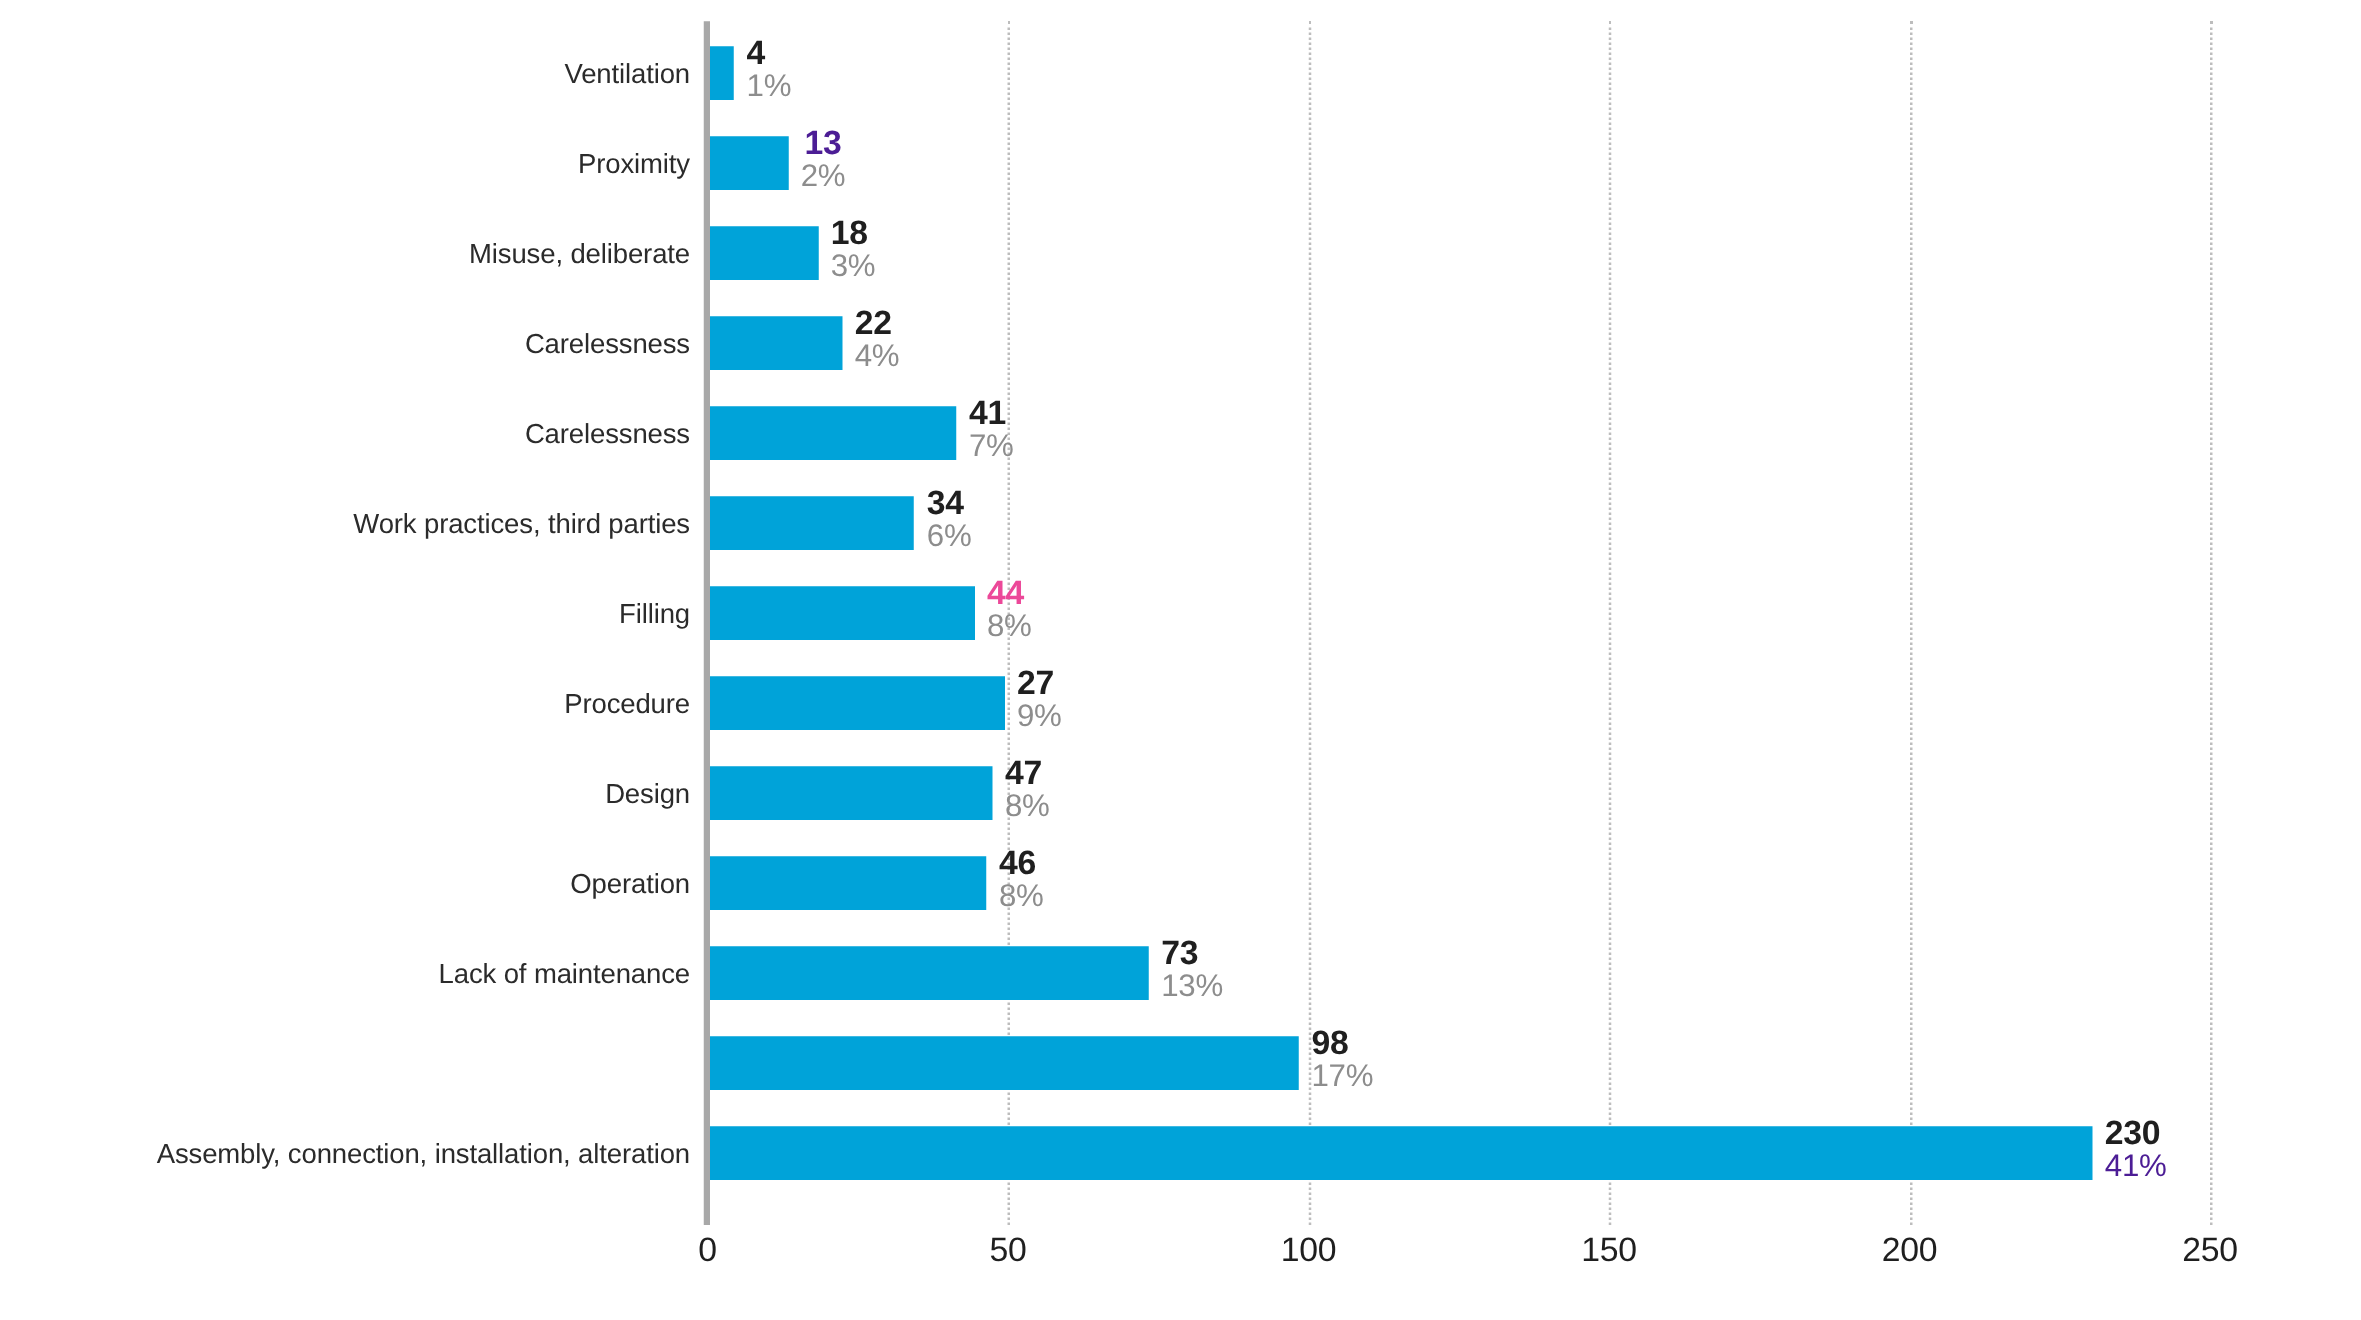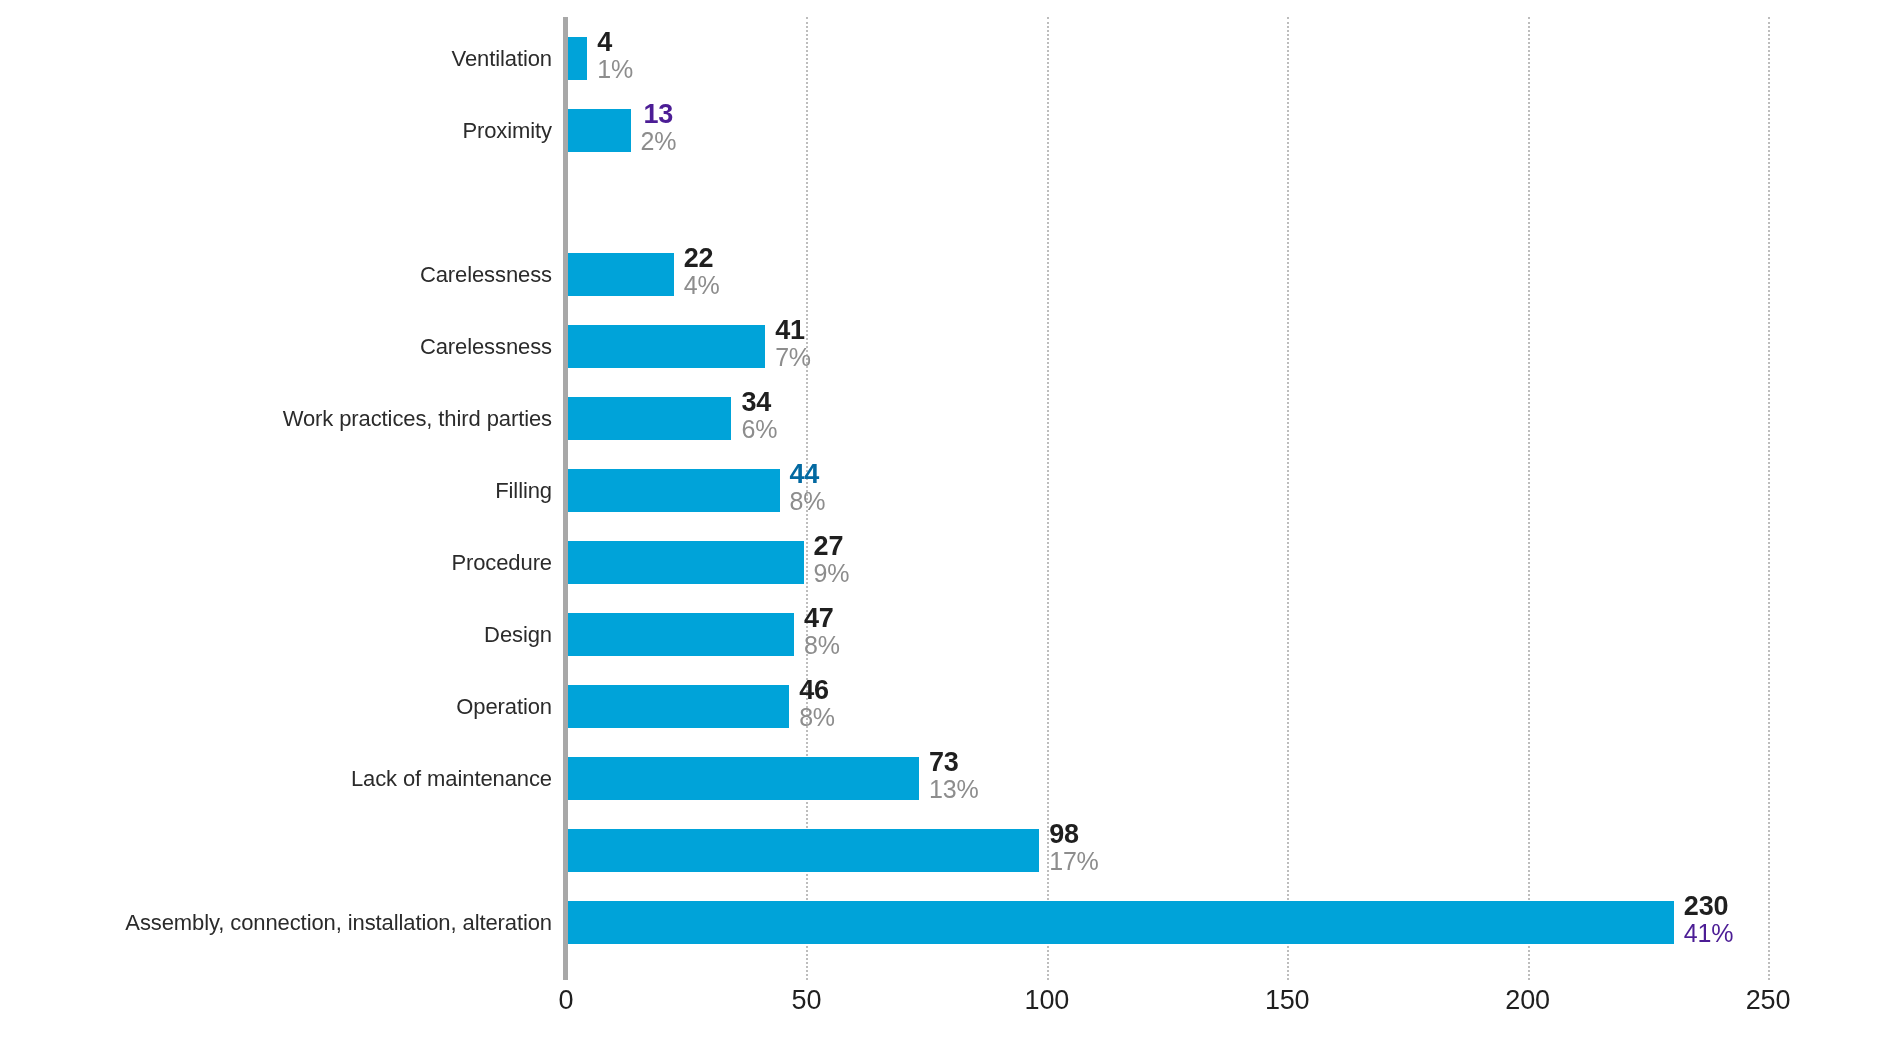--- a/index.html
+++ b/index.html
@@ -124,20 +124,28 @@
         </div>
       </div>
       <div class="bar-row" style="top: 109px;">
         <div class="cat-label">Proximity</div>
         <div class="bar" style="width: 62.504px; background: rgb(0, 163, 217);"></div>
         <div class="value-group" style="left: 640.504px;">
           <span class="value-num" style="color: #4c1d95; text-align: center;">13</span>
           <span class="value-pct" style="color: rgb(141, 141, 141);">2%</span>
         </div>
       </div>
+      <div class="bar-row" style="top: 181px;">
+        <div class="cat-label">Misuse, deliberate</div>
+        <div class="bar" style="width: 86.544px; background: rgb(0, 163, 217);"></div>
+        <div class="value-group" style="left: 664.544px;">
+          <span class="value-num" style="color: rgb(31, 31, 31);">18</span>
+          <span class="value-pct" style="color: rgb(141, 141, 141);">3%</span>
+        </div>
+      </div>
       <div class="bar-row" style="top: 253px;">
         <div class="cat-label">Carelessness</div>
         <div class="bar" style="width: 105.776px; background: rgb(0, 163, 217);"></div>
         <div class="value-group" style="left: 683.776px;">
           <span class="value-num" style="color: rgb(31, 31, 31);">22</span>
           <span class="value-pct" style="color: rgb(141, 141, 141);">4%</span>
         </div>
       </div>
       <div class="bar-row" style="top: 325px;">
         <div class="cat-label">Carelessness</div>
@@ -152,21 +160,21 @@
         <div class="bar" style="width: 163.472px; background: rgb(0, 163, 217);"></div>
         <div class="value-group" style="left: 741.472px;">
           <span class="value-num" style="color: rgb(31, 31, 31);">34</span>
           <span class="value-pct" style="color: rgb(141, 141, 141);">6%</span>
         </div>
       </div>
       <div class="bar-row" style="top: 469px;">
         <div class="cat-label">Filling</div>
         <div class="bar" style="width: 211.552px; background: rgb(0, 163, 217);"></div>
         <div class="value-group" style="left: 789.552px;">
-          <span class="value-num" style="color: #0369a1;">44</span>
+          <span class="value-num" style="color: #ec4899;">44</span>
           <span class="value-pct" style="color: rgb(141, 141, 141);">8%</span>
         </div>
       </div>
       <div class="bar-row" style="top: 541px;">
         <div class="cat-label">Procedure</div>
         <div class="bar" style="width: 235.592px; background: rgb(0, 163, 217);"></div>
         <div class="value-group" style="left: 813.592px;">
           <span class="value-num" style="color: rgb(31, 31, 31);">27</span>
           <span class="value-pct" style="color: rgb(141, 141, 141);">9%</span>
         </div>

